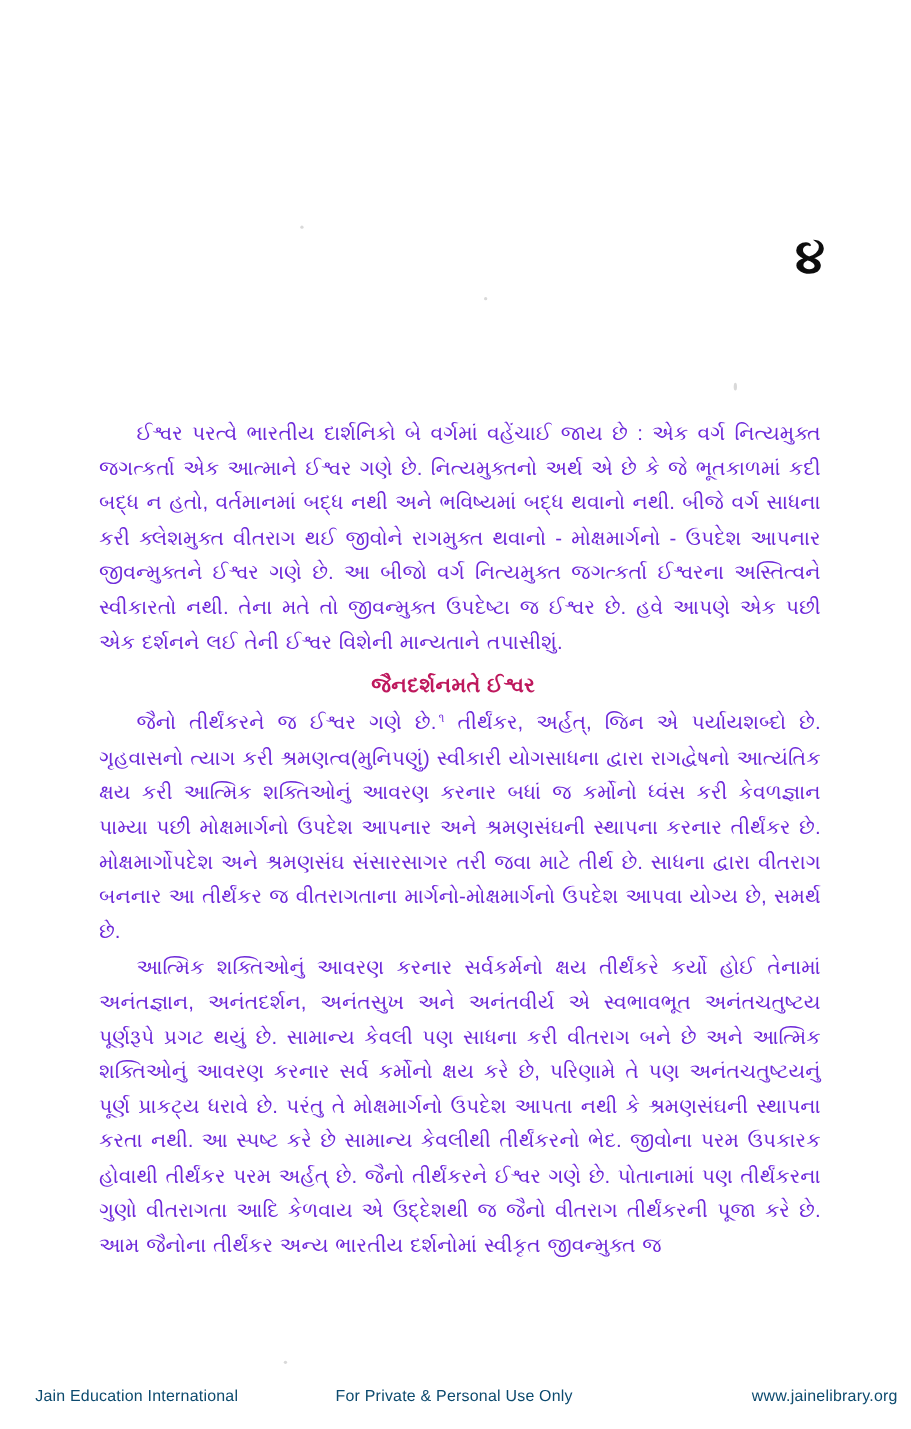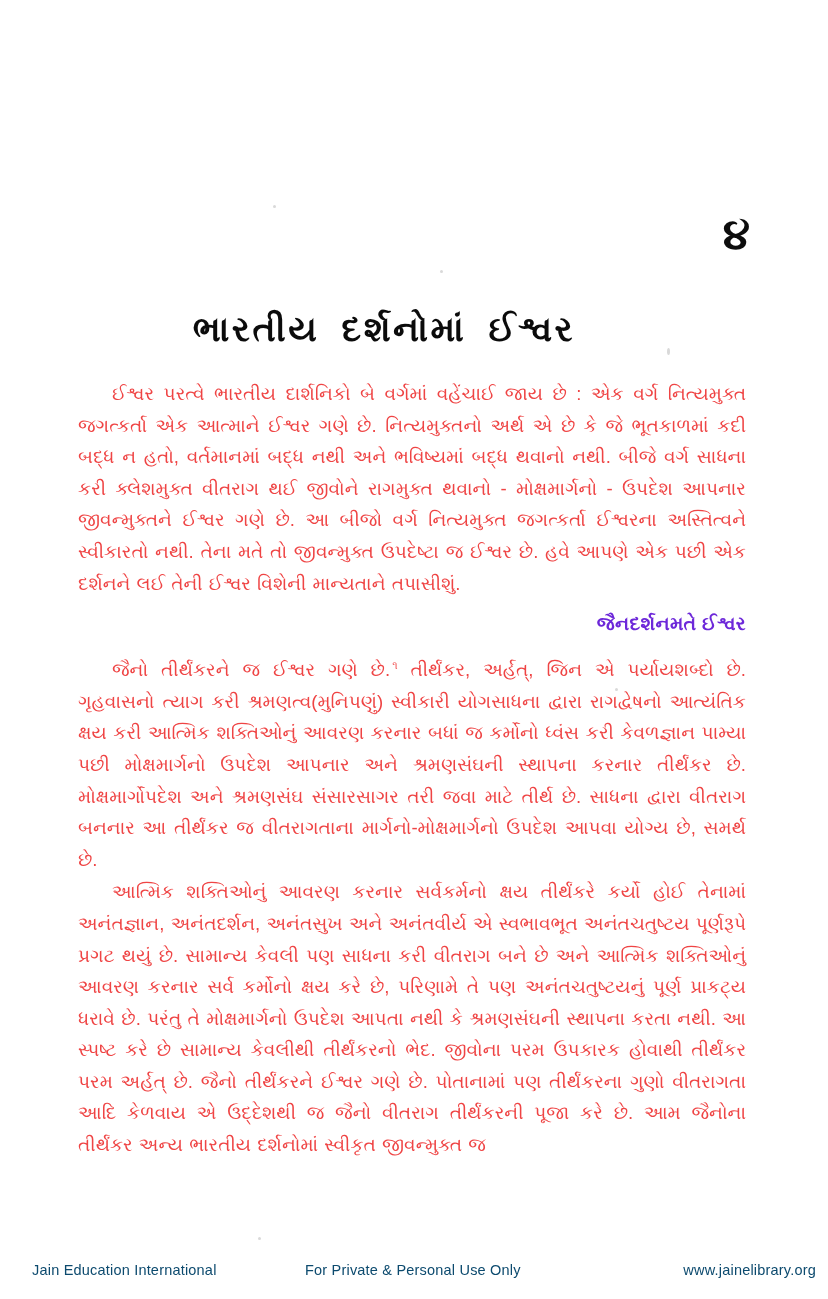--- a/index.html
+++ b/index.html
@@ -50,42 +50,42 @@
 
   
   .body-block {
     position: absolute;
     top: 378px;
     left: 78px;
     width: 668px;
   }
 
   .para {
-    margin: 0 0 1px 0;
+    margin: 0 0 1px 12px;
     font-size: 18.6px;
     line-height: 31.6px;
-    color: #ef4444;
+    color: #6d28d9;
     text-align: justify;
     text-justify: inter-word;
     word-spacing: 1px;
     -webkit-font-smoothing: none;
   }
 
   .para.indent {
     text-indent: 34px;
   }
 
   
   .section-heading {
-    margin: 10px 0 15px 0;
+    margin: 10px 0 2px 0;
     font-size: 19px;
     line-height: 30px;
     font-weight: 700;
-    color: #6d28d9;
-    text-align: right;
+    color: #be185d;
+    text-align: center;
     letter-spacing: 0.3px;
   }
 
   .footnote-marker {
     font-size: 11px;
     vertical-align: super;
     line-height: 0;
     padding-left: 2px;
   }
 
@@ -122,21 +122,20 @@
 <div class="page">
 
   <div class="speck" style="top:205px; left:273px; width:3px; height:3px;"></div>
   <div class="speck" style="top:348px; left:667px; width:3px; height:7px;"></div>
   <div class="speck" style="top:270px; left:440px; width:3px; height:3px;"></div>
   <div class="speck" style="top:688px; left:615px; width:3px; height:3px;"></div>
   <div class="speck" style="top:1237px; left:258px; width:3px; height:3px;"></div>
 
   <div class="chapter-number">૪</div>
 
-  <h1 class="chapter-title">ભારતીય દર્શનોમાં ઈશ્વર</h1>
 
   <div class="body-block">
 
     <p class="para indent">ઈશ્વર પરત્વે ભારતીય દાર્શનિકો બે વર્ગમાં વહેંચાઈ જાય છે : એક વર્ગ નિત્યમુક્ત જગત્કર્તા એક આત્માને ઈશ્વર ગણે છે. નિત્યમુક્તનો અર્થ એ છે કે જે ભૂતકાળમાં કદી બદ્ધ ન હતો, વર્તમાનમાં બદ્ધ નથી અને ભવિષ્યમાં બદ્ધ થવાનો નથી. બીજે વર્ગ સાધના કરી ક્લેશમુક્ત વીતરાગ થઈ જીવોને રાગમુક્ત થવાનો - મોક્ષમાર્ગનો - ઉપદેશ આપનાર જીવન્મુક્તને ઈશ્વર ગણે છે. આ બીજો વર્ગ નિત્યમુક્ત જગત્કર્તા ઈશ્વરના અસ્તિત્વને સ્વીકારતો નથી. તેના મતે તો જીવન્મુક્ત ઉપદેષ્ટા જ ઈશ્વર છે. હવે આપણે એક પછી એક દર્શનને લઈ તેની ઈશ્વર વિશેની માન્યતાને તપાસીશું.</p>
 
     <h2 class="section-heading">જૈનદર્શનમતે ઈશ્વર</h2>
 
 
     <p class="para indent">
       <span>જૈનો તીર્થંકરને જ ઈશ્વર ગણે છે.</span><span class="footnote-marker">૧</span><span> તીર્થંકર, અર્હત્, જિન એ પર્યાયશબ્દો છે. ગૃહવાસનો ત્યાગ કરી શ્રમણત્વ(મુનિપણું) સ્વીકારી યોગસાધના દ્વારા રાગદ્વેષનો આત્યંતિક ક્ષય કરી આત્મિક શક્તિઓનું આવરણ કરનાર બધાં જ કર્મોનો ધ્વંસ કરી કેવળજ્ઞાન પામ્યા પછી મોક્ષમાર્ગનો ઉપદેશ આપનાર અને શ્રમણસંઘની સ્થાપના કરનાર તીર્થંકર છે. મોક્ષમાર્ગોપદેશ અને શ્રમણસંઘ સંસારસાગર તરી જવા માટે તીર્થ છે. સાધના દ્વારા વીતરાગ બનનાર આ તીર્થંકર જ વીતરાગતાના માર્ગનો-મોક્ષમાર્ગનો ઉપદેશ આપવા યોગ્ય છે, સમર્થ છે.</span>

